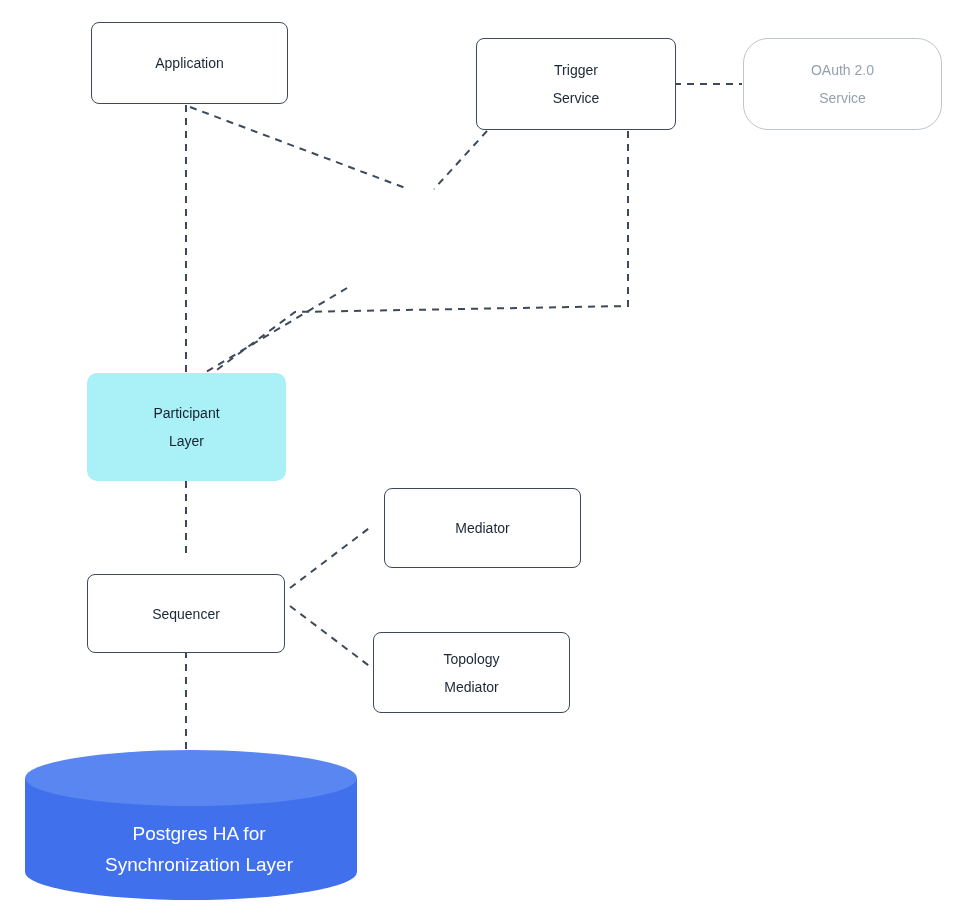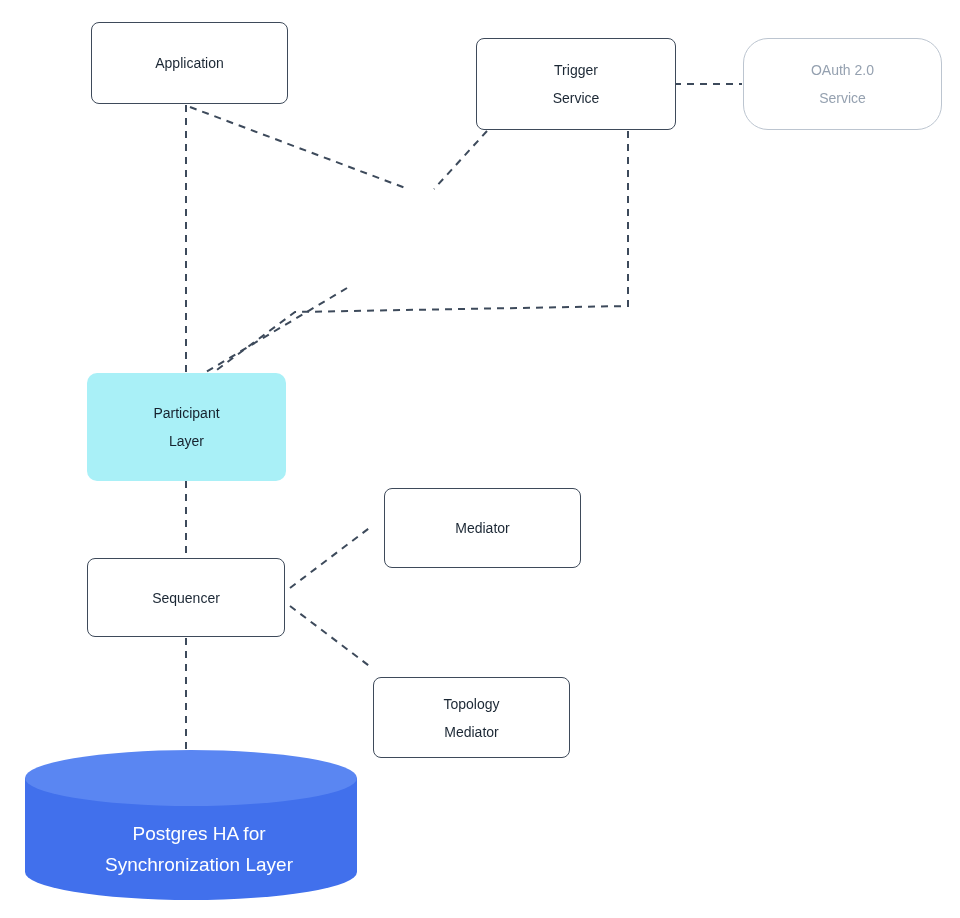--- a/index.html
+++ b/index.html
@@ -109,25 +109,25 @@
 
   <div class="node highlight" style="left:87px; top:373px; width:199px; height:108px;">
     <span>Participant</span>
     <span>Layer</span>
   </div>
 
   <div class="node" style="left:373px; top:488px; width:197px; height:80px;margin-left:11px;">
     <span>Mediator</span>
   </div>
 
-  <div class="node" style="left:87px; top:558px; width:198px; height:79px;">
+  <div class="node" style="left:87px; top:574px; width:198px; height:79px;">
     <span>Sequencer</span>
   </div>
 
-  <div class="node" style="left:373px; top:632px; width:197px; height:81px;margin-top:45px;">
+  <div class="node" style="left:373px; top:632px; width:197px; height:81px;">
     <span>Topology</span>
     <span>Mediator</span>
   </div>
 
   <div class="db-label">
     <div>Postgres HA for</div>
     <div>Synchronization Layer</div>
   </div>
 
 </div>

